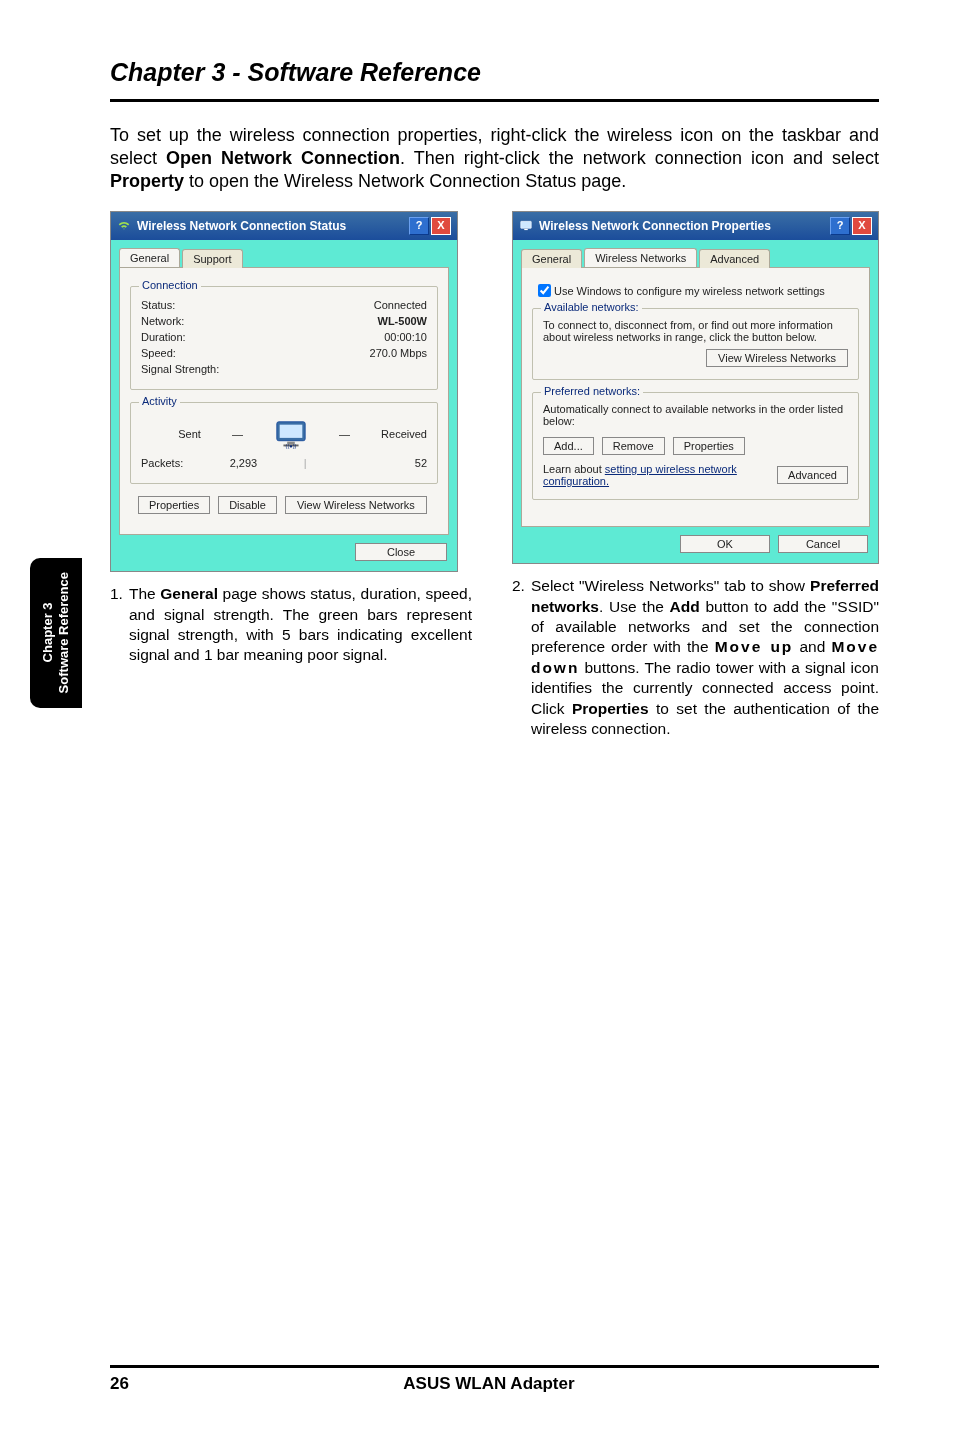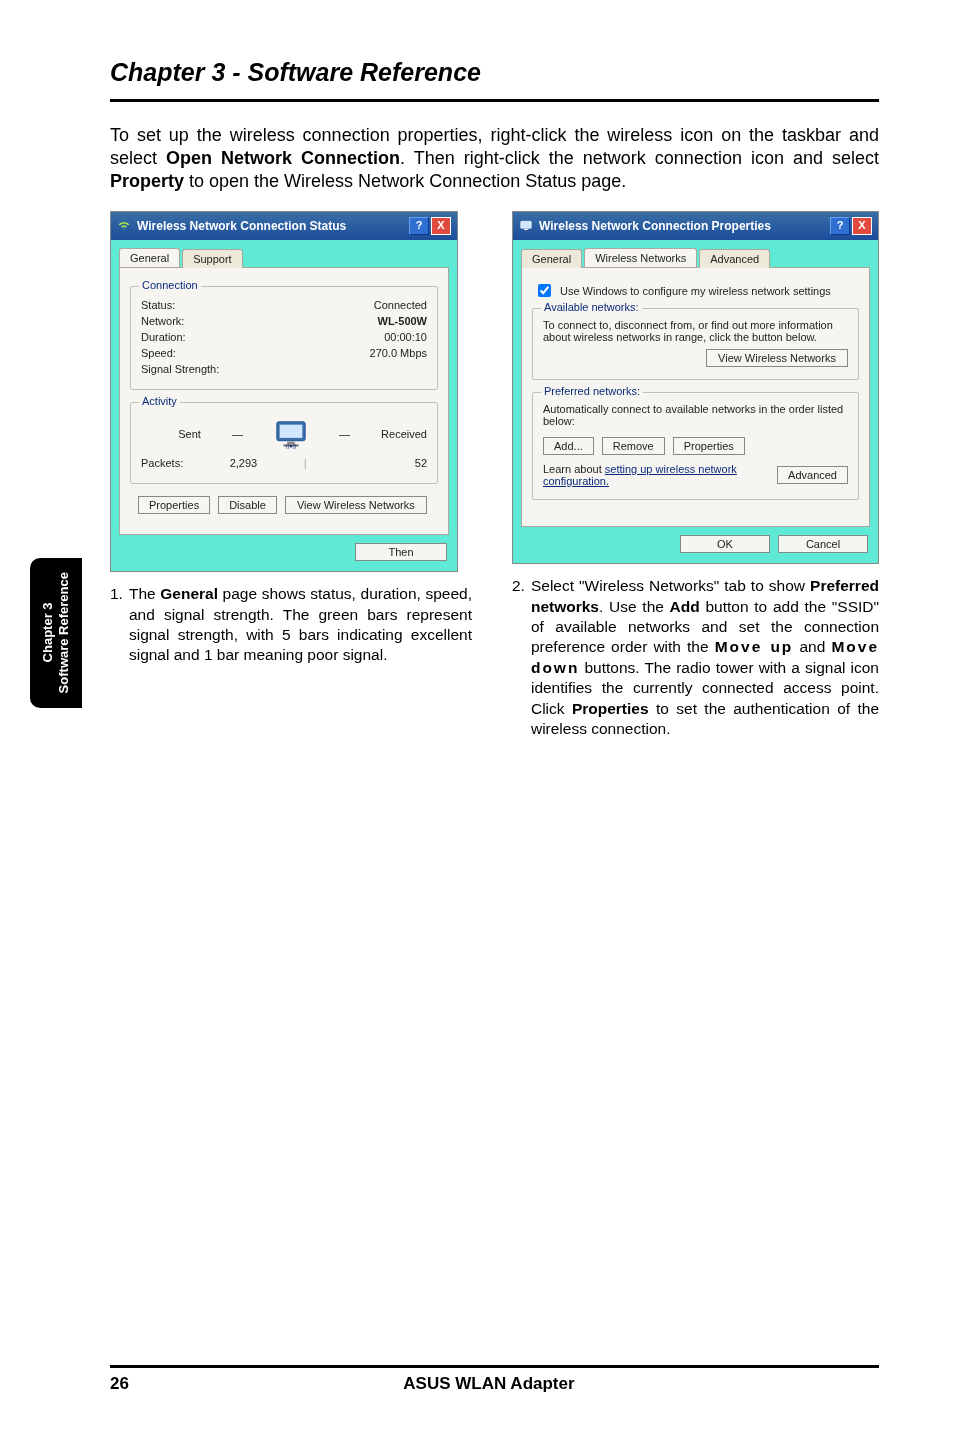--- a/index.html
+++ b/index.html
@@ -118,21 +118,21 @@
     padding:2px 10px; font-size:11px; border-radius:0;
   }
   .btn.wide{min-width:120px;text-align:center;}
   .close-row{display:flex;justify-content:flex-end;margin:6px 10px 0 0;}
   .listbox{border:1px solid #aca899;background:#fff;height:60px;padding:4px 6px;font-size:11px;display:flex;flex-direction:column;justify-content:flex-start;}
   .listitem{display:flex;align-items:center;gap:5px;}
   .anticon{width:12px;height:12px;}
   .sidecol{display:flex;align-items:flex-start;gap:10px;}
   .rightbtns{display:flex;flex-direction:column;gap:6px;}
   .link{color:#0a2a7a;text-decoration:underline;}
-  .checkbox-row{display:flex;align-items:center;gap:6px;font-size:11px;margin:3px 0 6px 2px;}
+  .checkbox-row{display:flex;align-items:center;font-size:11px;margin:3px 0 6px 2px;}
   .caption {
     font-size: 15.5px;
     line-height: 1.32;
     text-align: justify;
     margin-top: 12px;
     display:flex;
     gap:6px;
   }
   .caption .num{white-space:nowrap;}
   
@@ -249,21 +249,21 @@
               <span style="flex:1;text-align:right;">52</span>
             </div>
           </div>
           <div class="btnrow">
             <div class="btn">Properties</div>
             <div class="btn">Disable</div>
             <div class="btn wide">View Wireless Networks</div>
           </div>
         </div>
         <div class="close-row">
-          <div class="btn" style="min-width:70px;text-align:center;">Then</div>
+          <div class="btn" style="min-width:70px;text-align:center;">Close</div>
         </div>
       </div>
 
       <div class="caption">
         <span class="num">1.</span>
         <span>
           <span> The </span><b>General</b><span> page shows status, duration, speed, and signal strength. The green bars represent signal strength, with 5 bars indicating excellent signal and 1 bar meaning poor signal.</span>
         </span>
       </div>
     </div>

